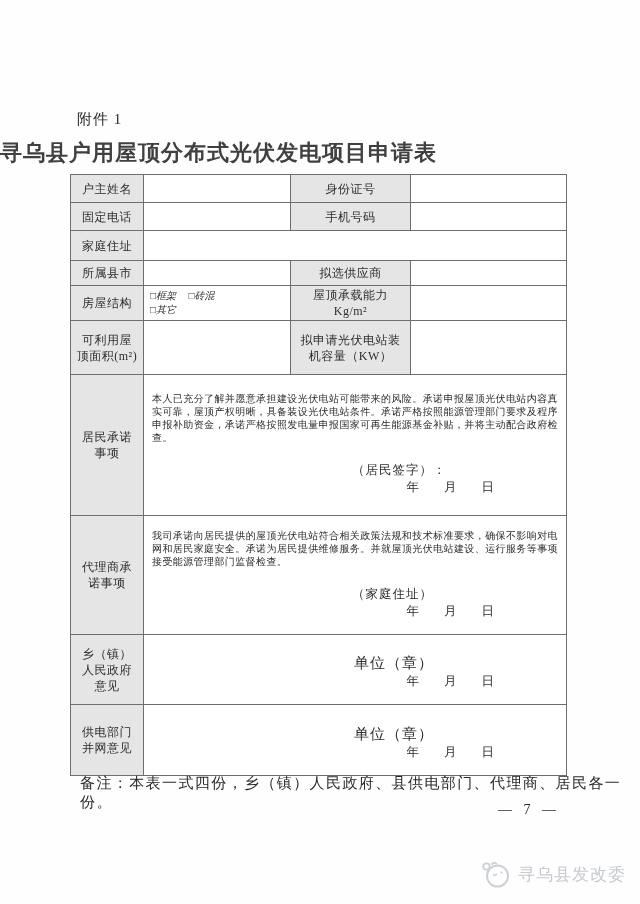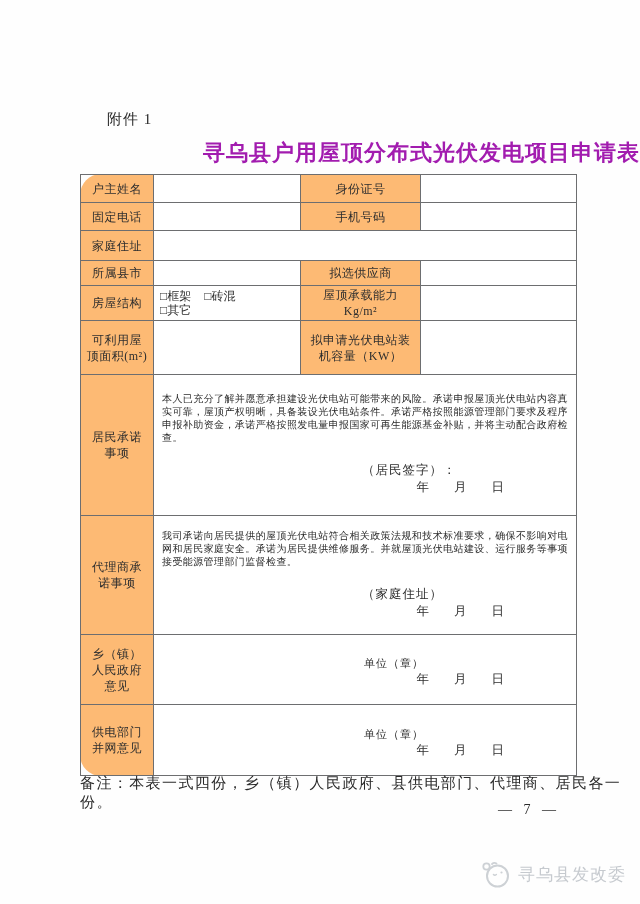--- a/index.html
+++ b/index.html
@@ -8,58 +8,57 @@
     font-family: "Liberation Serif", "DejaVu Serif", serif;
     background: #ffffff;
     color: #2e2e2e;
     position: relative;
     overflow: hidden;
   }
   .page { position: absolute; inset: 0; background: #fefefe; }
 
   .attachment {
     position: absolute; left: 77px; top: 110px;
-    font-size: 15px; color: #2a2a2a; letter-spacing: 1px; margin-left: 30px;
+    font-size: 15px; color: #2a2a2a; letter-spacing: 1px;
   }
   .doc-title {
     position: absolute; left: 0; top: 138px; width: 100%;
-    text-align: right; font-size: 22px; font-weight: 700; color: #a21caf;
+    text-align: left; font-size: 22px; font-weight: 700; color: #404040;
     letter-spacing: 1px;
   }
 
   table.form {
-    position: absolute; left: 80px; top: 174px;
+    position: absolute; left: 70px; top: 174px;
     width: 496px; border-collapse: collapse; table-layout: fixed;
-    background: #fdba74;
-    border-radius: 21px;
+    background: #e5e5e5;
   }
   table.form td {
     border: 1px solid #6d6e70;
     font-size: 12px; color: #2e2e2e;
     vertical-align: middle;
     overflow: hidden;
   }
   td.lbl { text-align: center; padding: 1px 5px; line-height: 16px; letter-spacing: 0.5px; }
   td.val { background: #fff; }
   td.top { vertical-align: top; }
 
-  .chk-wrap { padding: 1px 6px; line-height: 14px; font-size: 12px; }
+  .chk-wrap { padding: 1px 6px; line-height: 14px; font-size: 10px; font-style: italic; }
   .chk-line { white-space: nowrap; }
   .chk-line span { margin-right: 10px; }
 
   .para-cell {
     display: flex; flex-direction: column;
     height: 100%; padding: 4px 8px 6px 8px;
   }
   .para {
     font-size: 10px; line-height: 13px; letter-spacing: 0.4px;
     text-align: justify; color: #2b2b2b;
   }
   .sign-line { margin-left: 200px; margin-top: 18px; font-size: 12.5px; letter-spacing: 1px; }
-  .unit-line { margin-left: 202px; margin-top: 8px; font-size: 11px; letter-spacing: 1px; }
+  .unit-line { margin-left: 202px; margin-top: 8px; font-size: 15px; letter-spacing: 1px; }
   .date-line { margin-top: auto; text-align: right; padding-right: 64px; font-size: 12.5px; }
 
   .cellflex { display: flex; flex-direction: column; height: 100%; padding: 2px 8px 5px 8px; }
 
   .note {
     position: absolute; left: 80px; top: 774px;
     font-size: 15px; letter-spacing: 1.4px; color: #2a2a2a;
   }
   .page-num {
     position: absolute; right: 84px; top: 802px;

